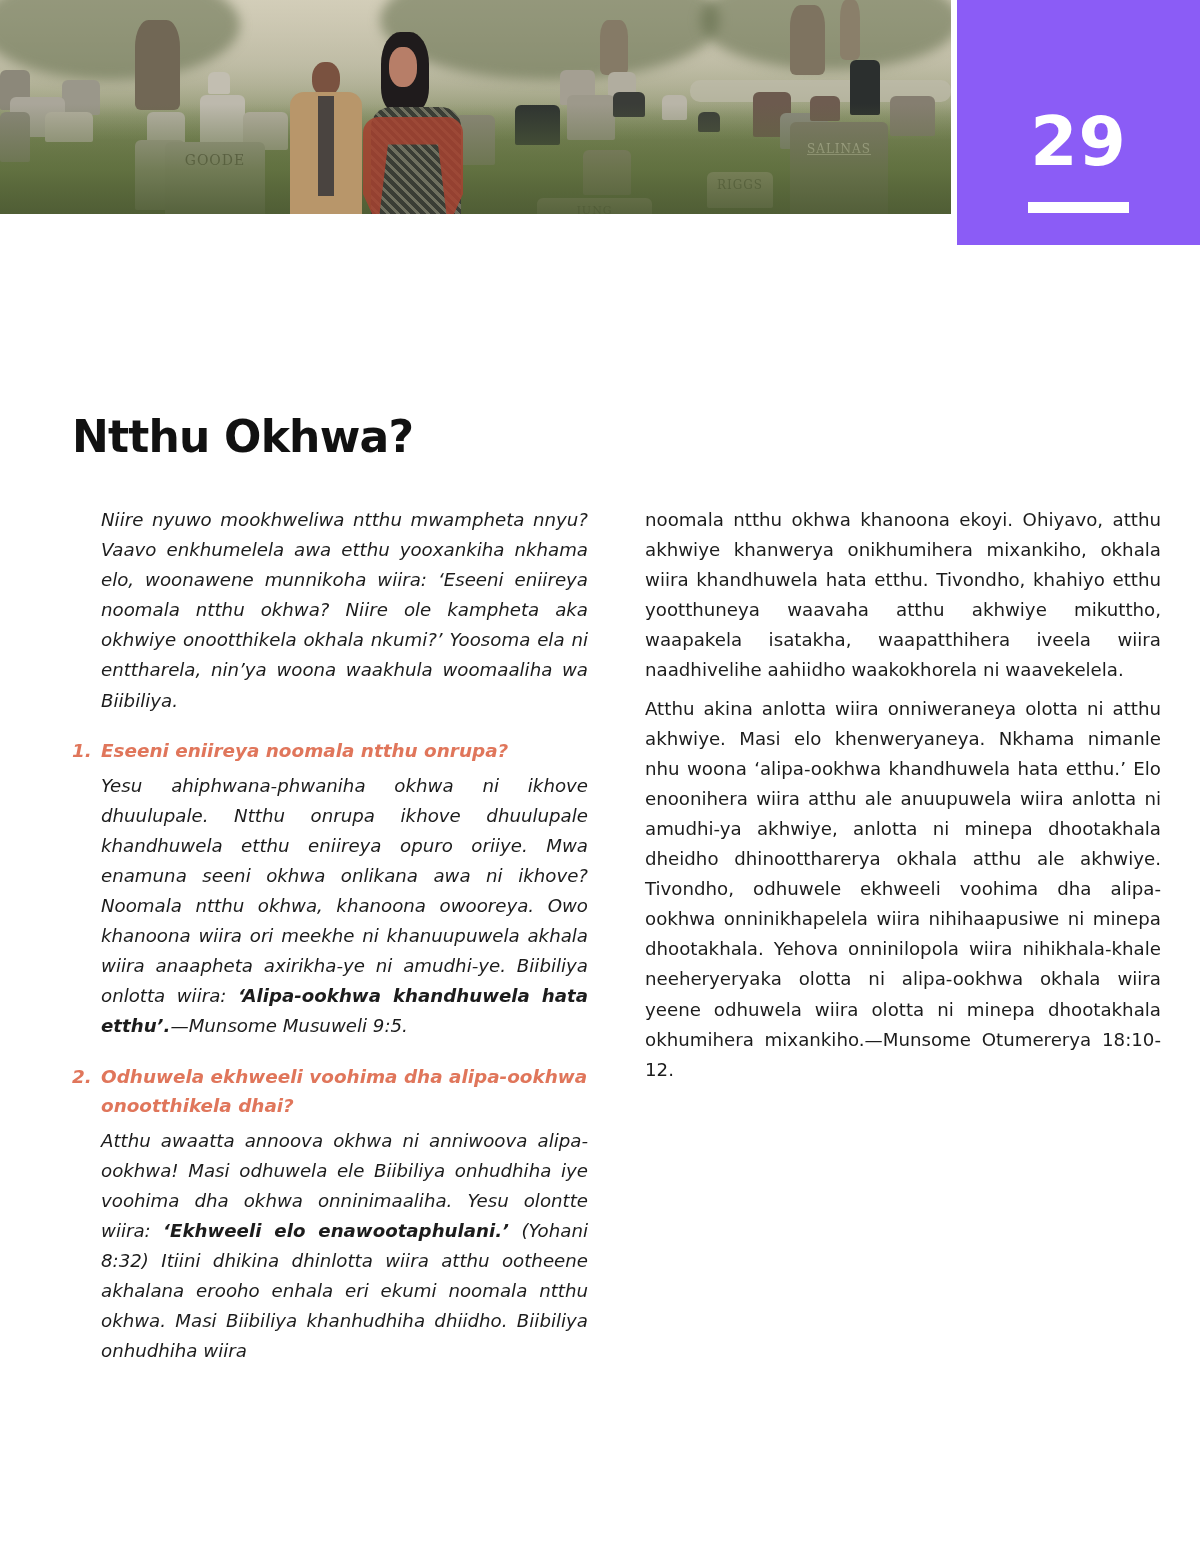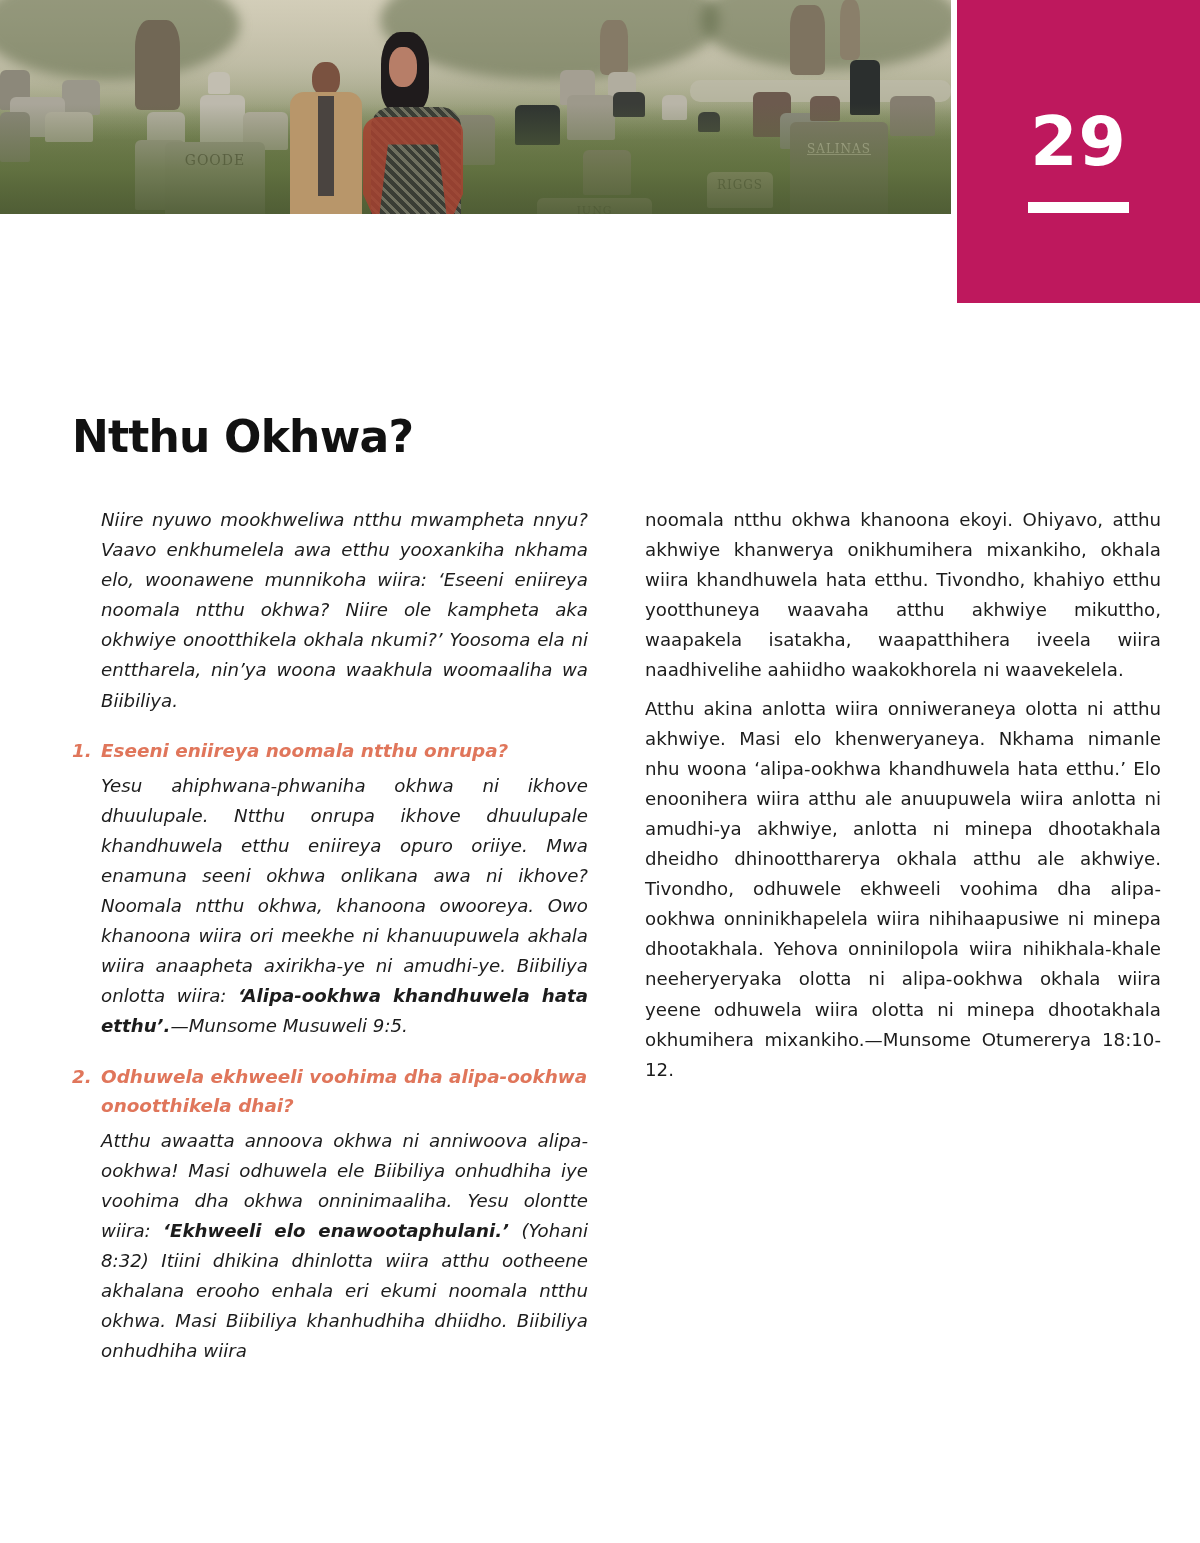--- a/index.html
+++ b/index.html
@@ -17,21 +17,21 @@
   .hero .canopy { position: absolute; border-radius: 50%; background: rgba(96,108,72,0.55); filter: blur(6px); }
   .hero .stone { position: absolute; border-radius: 6px 6px 2px 2px; }
   .hero .stone span { position: absolute; left: 0; right: 0; text-align: center; font-family: "DejaVu Serif", serif;
     font-size: 11px; letter-spacing: 1px; color: rgba(60,55,45,0.75); }
   .hero .grass { position: absolute; left: 0; bottom: 0; width: 100%; height: 110px;
     background: linear-gradient(180deg, rgba(120,135,80,0) 0%, rgba(92,108,60,0.7) 60%, rgba(78,92,52,0.9) 100%); }
   .person { position: absolute; }
 
   
   .chapter-box {
-    position: absolute; left: 957px; top: 0; width: 243px; height: 303px; background: #be185d;
+    position: absolute; left: 957px; top: 0; width: 243px; height: 245px; background: #8b5cf6;
   }
   .chapter-num {
     position: absolute; left: 0; width: 100%; top: 100px; text-align: center; color: #ffffff;
     font-family: "DejaVu Sans", sans-serif; font-weight: bold; font-size: 68px; letter-spacing: 1px; line-height: 84px;
   }
   .chapter-rule { position: absolute; left: 1028px; top: 202px; width: 101px; height: 11px; background: #ffffff; }
 
   
   .title {
     position: absolute; left: 72px; top: 356px; width: 700px;

